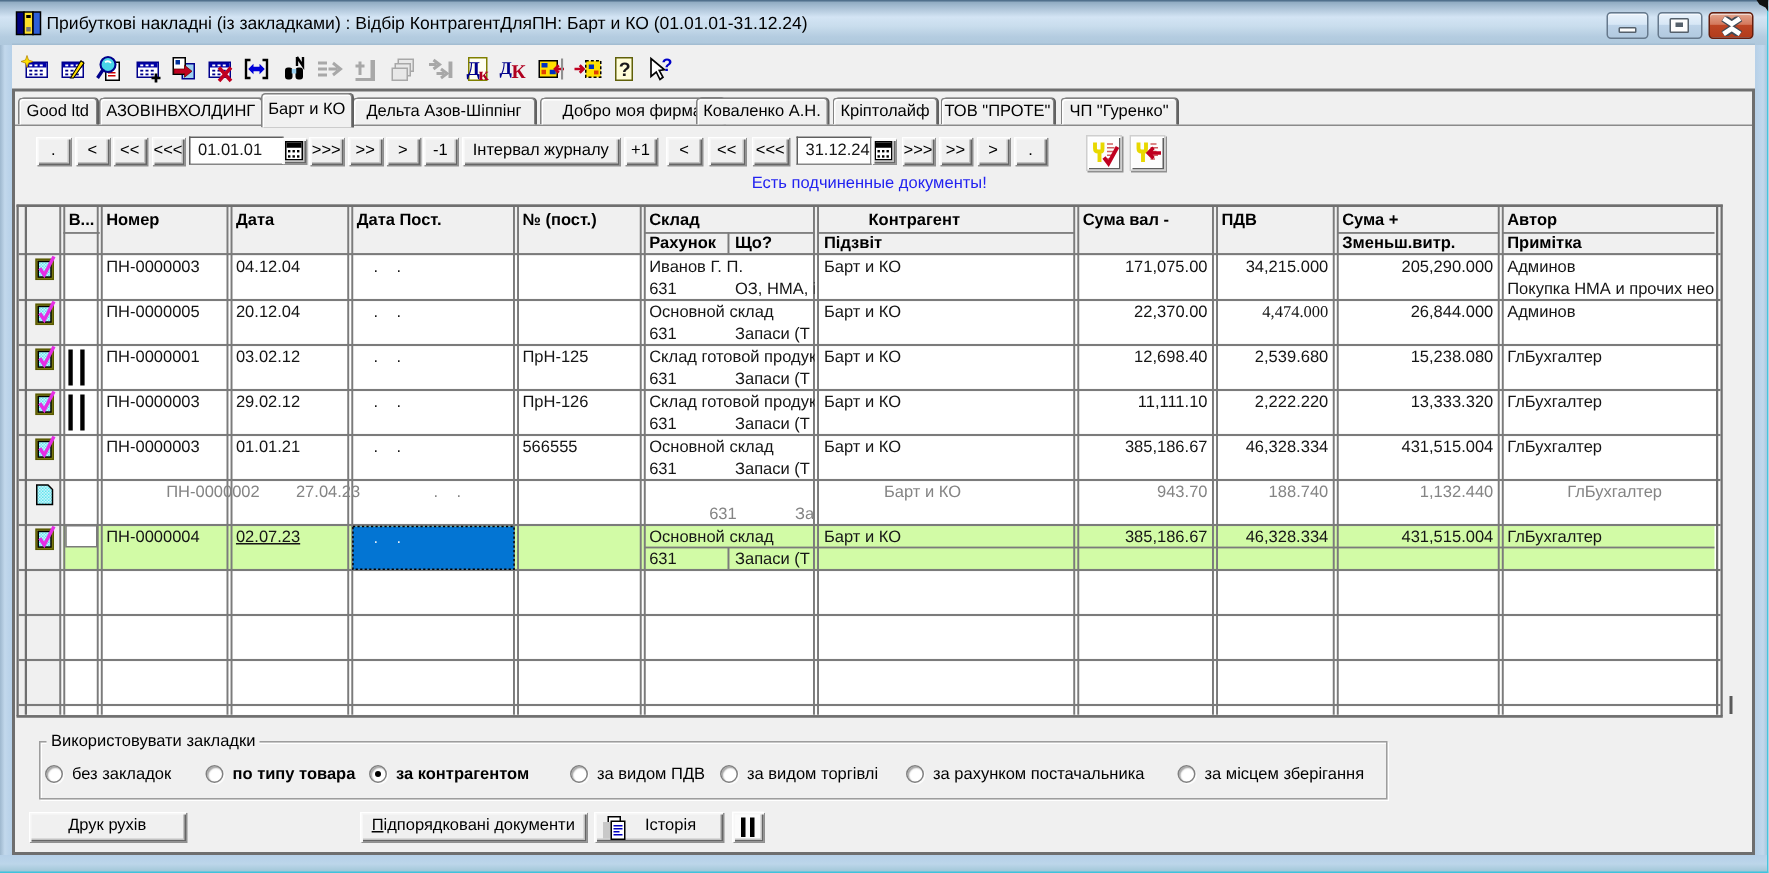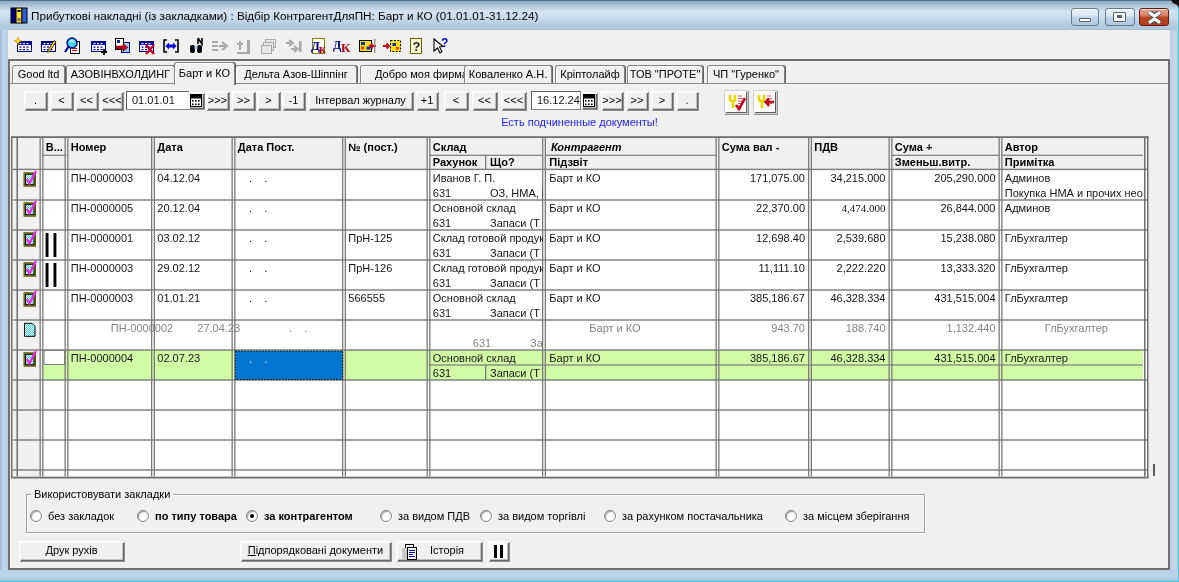--- a/index.html
+++ b/index.html
@@ -215,21 +215,21 @@
 <div class="btn" style="left:206px;top:91px;width:23px;height:19px;line-height:18px;">&gt;&gt;&gt;</div>
 <div class="btn" style="left:232px;top:91px;width:23px;height:19px;line-height:18px;">&gt;&gt;</div>
 <div class="btn" style="left:257px;top:91px;width:23px;height:19px;line-height:18px;">&gt;</div>
 <div class="btn" style="left:282px;top:91px;width:23px;height:19px;line-height:18px;">-1</div>
 <div class="btn" style="left:308px;top:91px;width:105px;height:19px;line-height:18px;">Інтервал журналу</div>
 <div class="btn" style="left:416px;top:91px;width:22px;height:19px;line-height:18px;">+1</div>
 <div class="btn" style="left:444px;top:91px;width:24px;height:19px;line-height:18px;">&lt;</div>
 <div class="btn" style="left:472px;top:91px;width:25px;height:19px;line-height:18px;">&lt;&lt;</div>
 <div class="btn" style="left:501px;top:91px;width:25px;height:19px;line-height:18px;">&lt;&lt;&lt;</div>
 <div class="a" style="left:531px;top:91px;width:50px;height:19px;background:#fff;border:1px solid #868686;border-top-color:#5f5f5f;border-left-color:#5f5f5f;"></div>
-<div class="t" style="left:537px;top:94px;font-size:11px;">16.12.24</div>
+<div class="t" style="left:537px;top:94px;font-size:11px;">31.12.24</div>
 <div class="btn" style="left:581px;top:92px;width:16px;height:17px;"></div>
 <svg class="a" style="left:583px;top:94px" width="12" height="13" viewBox="0 0 12 13">
     <rect x="0.5" y="0.5" width="11" height="12" fill="#fff" stroke="#000"></rect>
     <rect x="1" y="1" width="10" height="3.5" fill="#000"></rect>
     <g fill="#000">
       <rect x="2" y="6" width="1.6" height="1.6"></rect>
       <rect x="5" y="6" width="1.6" height="1.6"></rect>
       <rect x="8" y="6" width="1.6" height="1.6"></rect>
       <rect x="2" y="9.5" width="1.6" height="1.6"></rect>
       <rect x="5" y="9.5" width="1.6" height="1.6"></rect>
@@ -338,21 +338,21 @@
     <rect x="1138.0" y="0.5" width="1.5" height="341.0" fill="#6f6f6f"></rect>
     <rect x="2.0" y="0.2" width="1137.5" height="1.8" fill="#6f6f6f"></rect>
     <rect x="2.0" y="340.7" width="1137.5" height="1.8" fill="#6f6f6f"></rect>
   </svg>
 <div class="t hd" style="left:45.8px;top:140.5px;">В...</div>
 <div class="t hd" style="left:70.8px;top:140.5px;">Номер</div>
 <div class="t hd" style="left:157.3px;top:140.5px;">Дата</div>
 <div class="t hd" style="left:237.8px;top:140.5px;">Дата Пост.</div>
 <div class="t hd" style="left:348.3px;top:140.5px;">№ (пост.)</div>
 <div class="t hd" style="left:432.8px;top:140.5px;">Склад</div>
-<div class="t hd" style="left:551px;top:140.5px;font-style:italic;">Контрагент</div>
+<div class="t hd" style="left:579px;top:140.5px;">Контрагент</div>
 <div class="t hd" style="left:721.8px;top:140.5px;">Сума вал -</div>
 <div class="t hd" style="left:814.3px;top:140.5px;text-align:right;">ПДВ</div>
 <div class="t hd" style="left:894.8px;top:140.5px;">Сума +</div>
 <div class="t hd" style="left:1004.8px;top:140.5px;">Автор</div>
 <div class="t hd" style="left:432.8px;top:156.0px;">Рахунок</div>
 <div class="t hd" style="left:490.0px;top:156.0px;">Що?</div>
 <div class="t hd" style="left:549.3px;top:156.0px;">Підзвіт</div>
 <div class="t hd" style="left:894.8px;top:156.0px;">Зменьш.витр.</div>
 <div class="t hd" style="left:1004.8px;top:156.0px;">Примітка</div>
 <div class="t" style="left:70.8px;top:171.5px;">ПН-0000003</div>
@@ -418,21 +418,21 @@
 <div class="t gr" style="left:157.3px;top:321.5px;">27.04.23</div>
 <div class="t gr" style="left:249.0px;top:321.5px;">.&nbsp;&nbsp;&nbsp;&nbsp;.</div>
 <div class="t gr" style="left:432.8px;top:336.5px;">631</div>
 <div class="t gr clip" style="left:490.0px;top:336.5px;width:53px;">Запаси (Т</div>
 <div class="t gr" style="left:549.3px;top:321.5px;">Барт и КО</div>
 <div class="t gr tr" style="left:705.0px;top:321.5px;width:100px;">943.70</div>
 <div class="t gr tr" style="left:785.5px;top:321.5px;width:100px;">188.740</div>
 <div class="t gr tr" style="left:895.5px;top:321.5px;width:100px;">1,132.440</div>
 <div class="t gr" style="left:1004.8px;top:321.5px;">ГлБухгалтер</div>
 <div class="t" style="left:70.8px;top:351.5px;">ПН-0000004</div>
-<div class="t" style="left:157.3px;top:351.5px;">02.07.23</div>
+<div class="t" style="left:157.3px;top:351.5px;text-decoration:underline;">02.07.23</div>
 <div class="t clip" style="left:432.8px;top:351.5px;width:110px;">Основной склад</div>
 <div class="t" style="left:432.8px;top:366.5px;">631</div>
 <div class="t clip" style="left:490.0px;top:366.5px;width:53px;">Запаси (Т</div>
 <div class="t" style="left:549.3px;top:351.5px;">Барт и КО</div>
 <div class="t tr" style="left:705.0px;top:351.5px;width:100px;">385,186.67</div>
 <div class="t tr" style="left:785.5px;top:351.5px;width:100px;">46,328.334</div>
 <div class="t tr" style="left:895.5px;top:351.5px;width:100px;">431,515.004</div>
 <div class="t" style="left:1004.8px;top:351.5px;">ГлБухгалтер</div>
 <div class="t" style="left:249.0px;top:352.5px;color:#e4eef8;">.&nbsp;&nbsp;&nbsp;&nbsp;.</div>
 <div class="a" style="left:1152.5px;top:464px;width:2px;height:12px;background:#5a5a5a;"></div>

